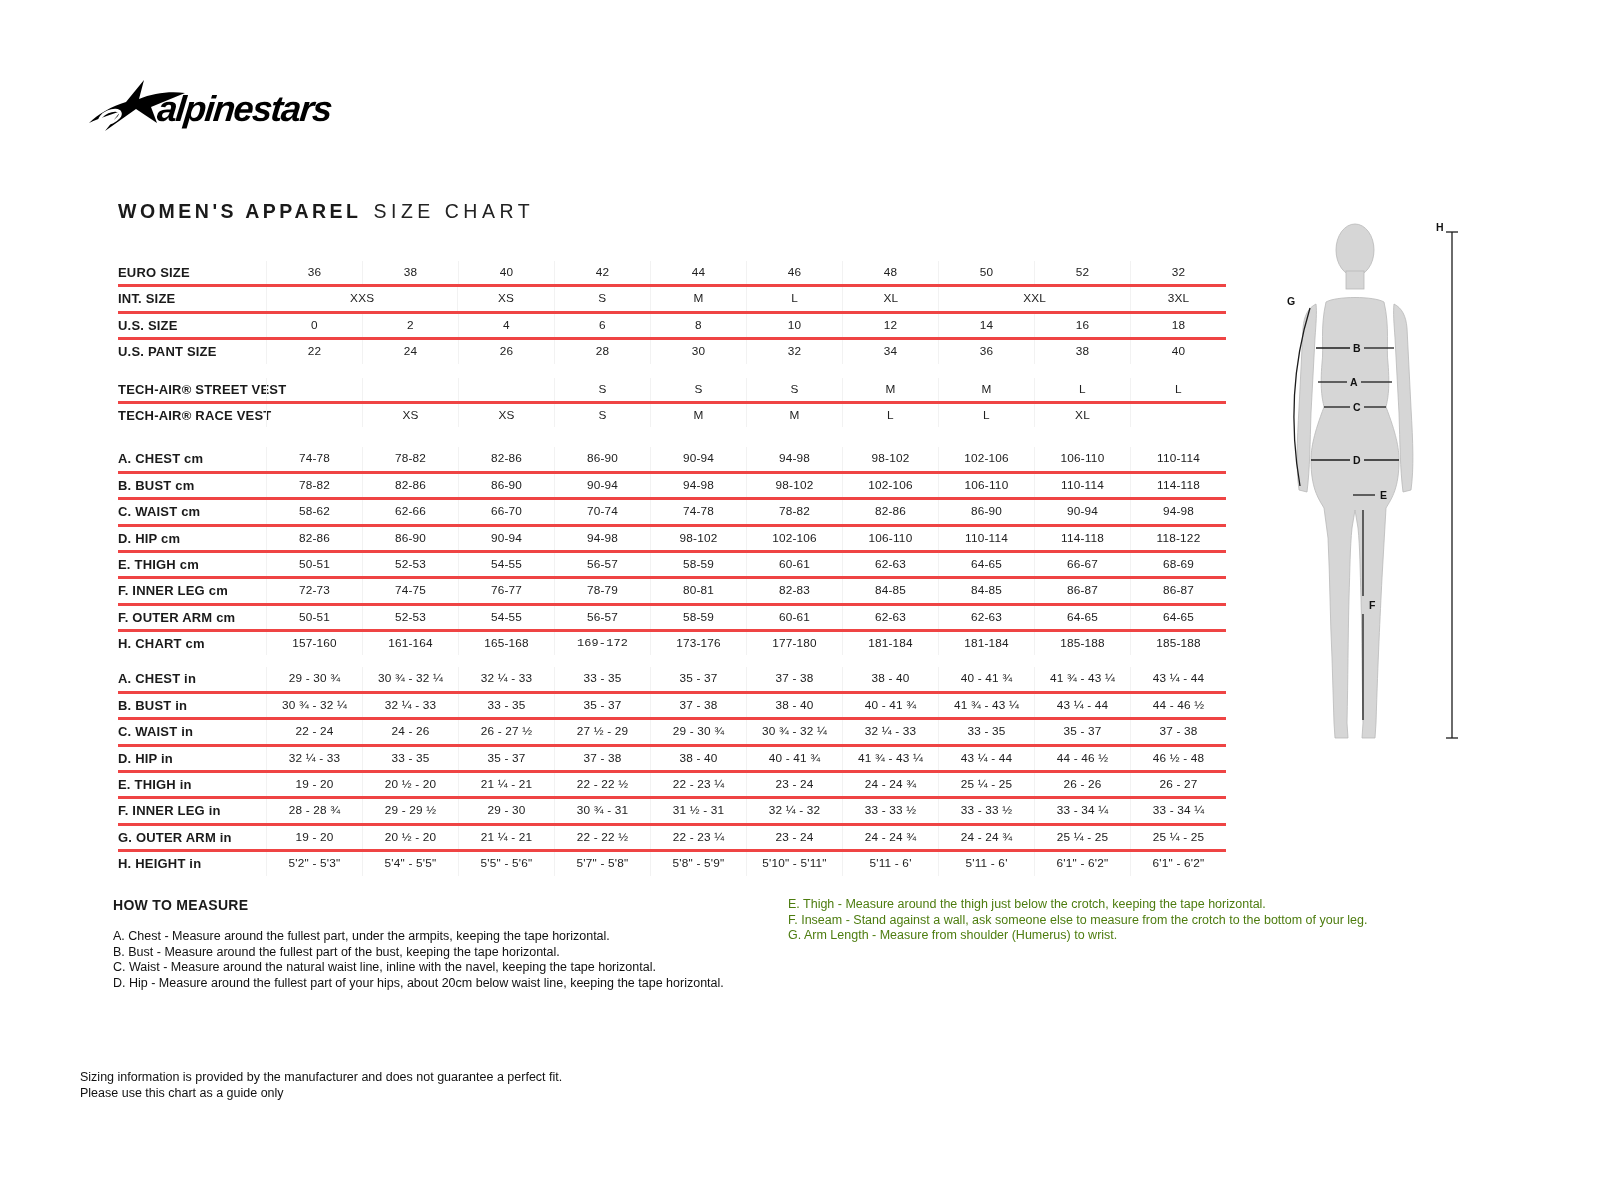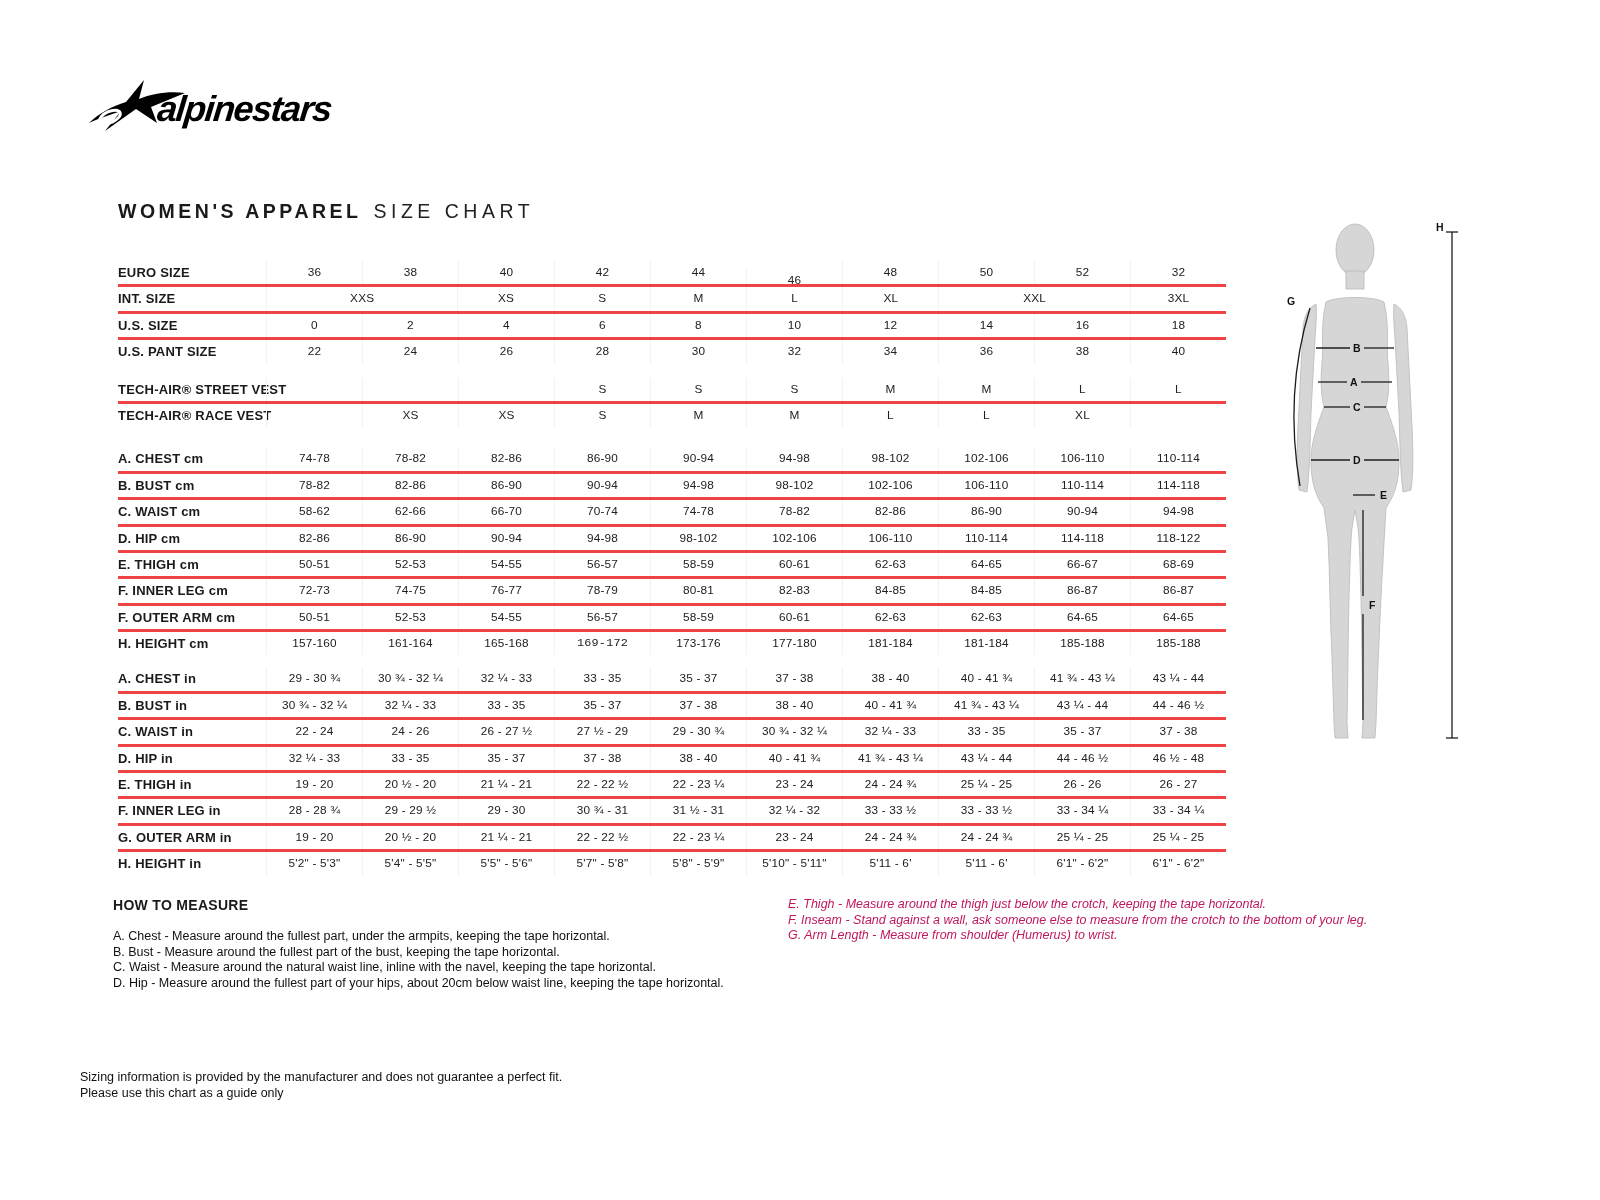--- a/index.html
+++ b/index.html
@@ -30,21 +30,21 @@
   .tcell{text-align:center;font-size:11.8px;color:#212121;border-left:1px solid #f2f2f2;letter-spacing:0.2px;}
 
   
   #figure{left:1250px;top:198px;width:230px;height:575px;}
   #figure text{font-family:"Liberation Sans",sans-serif;font-size:10.5px;font-weight:700;fill:#111;}
   .mline-stroke{stroke:#1c1c1c;stroke-width:1.3;fill:none;}
 
   
   #measure-title{left:113px;top:897px;font-size:14px;font-weight:700;letter-spacing:0.3px;}
   #measure-left{left:113px;top:929px;width:660px;font-size:12.5px;line-height:15.7px;color:#111;}
-  #measure-right{left:788px;top:897px;width:660px;font-size:12.5px;line-height:15.7px;color:#be185d;font-style:italic;}
+  #measure-right{left:788px;top:897px;width:660px;font-size:12.5px;line-height:15.7px;color:#4d7c0f;}
   .mline{min-height:15.7px;}
 
   
   #footer{left:80px;top:1069px;font-size:12.5px;line-height:16px;color:#111;}
 </style>
 </head>
 <body data-name="page">
 
 <div class="abs" id="logo" data-name="brand-logo">
   <svg width="270" height="64" viewBox="0 0 270 64" data-name="alpinestars-star-icon">
@@ -60,21 +60,21 @@
 
 <div class="abs" id="size-table" data-name="size-table">
     <div class="tsection" data-name="table-section-sizes">
       <div class="trow" data-name="table-row">
         <div class="tlabel" data-name="row-label">EURO SIZE</div>
         <div class="tcell" data-name="size-cell" style="width: 96px;">36</div>
         <div class="tcell" data-name="size-cell" style="width: 96px;">38</div>
         <div class="tcell" data-name="size-cell" style="width: 96px;">40</div>
         <div class="tcell" data-name="size-cell" style="width: 96px;">42</div>
         <div class="tcell" data-name="size-cell" style="width: 96px;">44</div>
-        <div class="tcell" data-name="size-cell" style="width: 96px; margin-top: 8px;">46</div>
+        <div class="tcell" data-name="size-cell" style="width: 96px;">46</div>
         <div class="tcell" data-name="size-cell" style="width: 96px;">48</div>
         <div class="tcell" data-name="size-cell" style="width: 96px;">50</div>
         <div class="tcell" data-name="size-cell" style="width: 96px;">52</div>
         <div class="tcell" data-name="size-cell" style="width: 96px;">32</div>
       </div>
       <div class="trow" data-name="table-row">
         <div class="tlabel" data-name="row-label">INT. SIZE</div>
         <div class="tcell" data-name="size-cell" style="width: 192px;">XXS</div>
         <div class="tcell" data-name="size-cell" style="width: 96px;">XS</div>
         <div class="tcell" data-name="size-cell" style="width: 96px;">S</div>
@@ -225,21 +225,21 @@
         <div class="tcell" data-name="size-cell" style="width: 96px;">54-55</div>
         <div class="tcell" data-name="size-cell" style="width: 96px;">56-57</div>
         <div class="tcell" data-name="size-cell" style="width: 96px;">58-59</div>
         <div class="tcell" data-name="size-cell" style="width: 96px;">60-61</div>
         <div class="tcell" data-name="size-cell" style="width: 96px;">62-63</div>
         <div class="tcell" data-name="size-cell" style="width: 96px;">62-63</div>
         <div class="tcell" data-name="size-cell" style="width: 96px;">64-65</div>
         <div class="tcell" data-name="size-cell" style="width: 96px;">64-65</div>
       </div>
       <div class="trow" data-name="table-row">
-        <div class="tlabel" data-name="row-label">H. HEIGHT cm</div>
+        <div class="tlabel" data-name="row-label">H. CHART cm</div>
         <div class="tcell" data-name="size-cell" style="width: 96px;">157-160</div>
         <div class="tcell" data-name="size-cell" style="width: 96px;">161-164</div>
         <div class="tcell" data-name="size-cell" style="width: 96px;">165-168</div>
         <div class="tcell" data-name="size-cell" style="width: 96px; font-family: Liberation Mono, monospace;">169-172</div>
         <div class="tcell" data-name="size-cell" style="width: 96px;">173-176</div>
         <div class="tcell" data-name="size-cell" style="width: 96px;">177-180</div>
         <div class="tcell" data-name="size-cell" style="width: 96px;">181-184</div>
         <div class="tcell" data-name="size-cell" style="width: 96px;">181-184</div>
         <div class="tcell" data-name="size-cell" style="width: 96px;">185-188</div>
         <div class="tcell" data-name="size-cell" style="width: 96px;">185-188</div>

